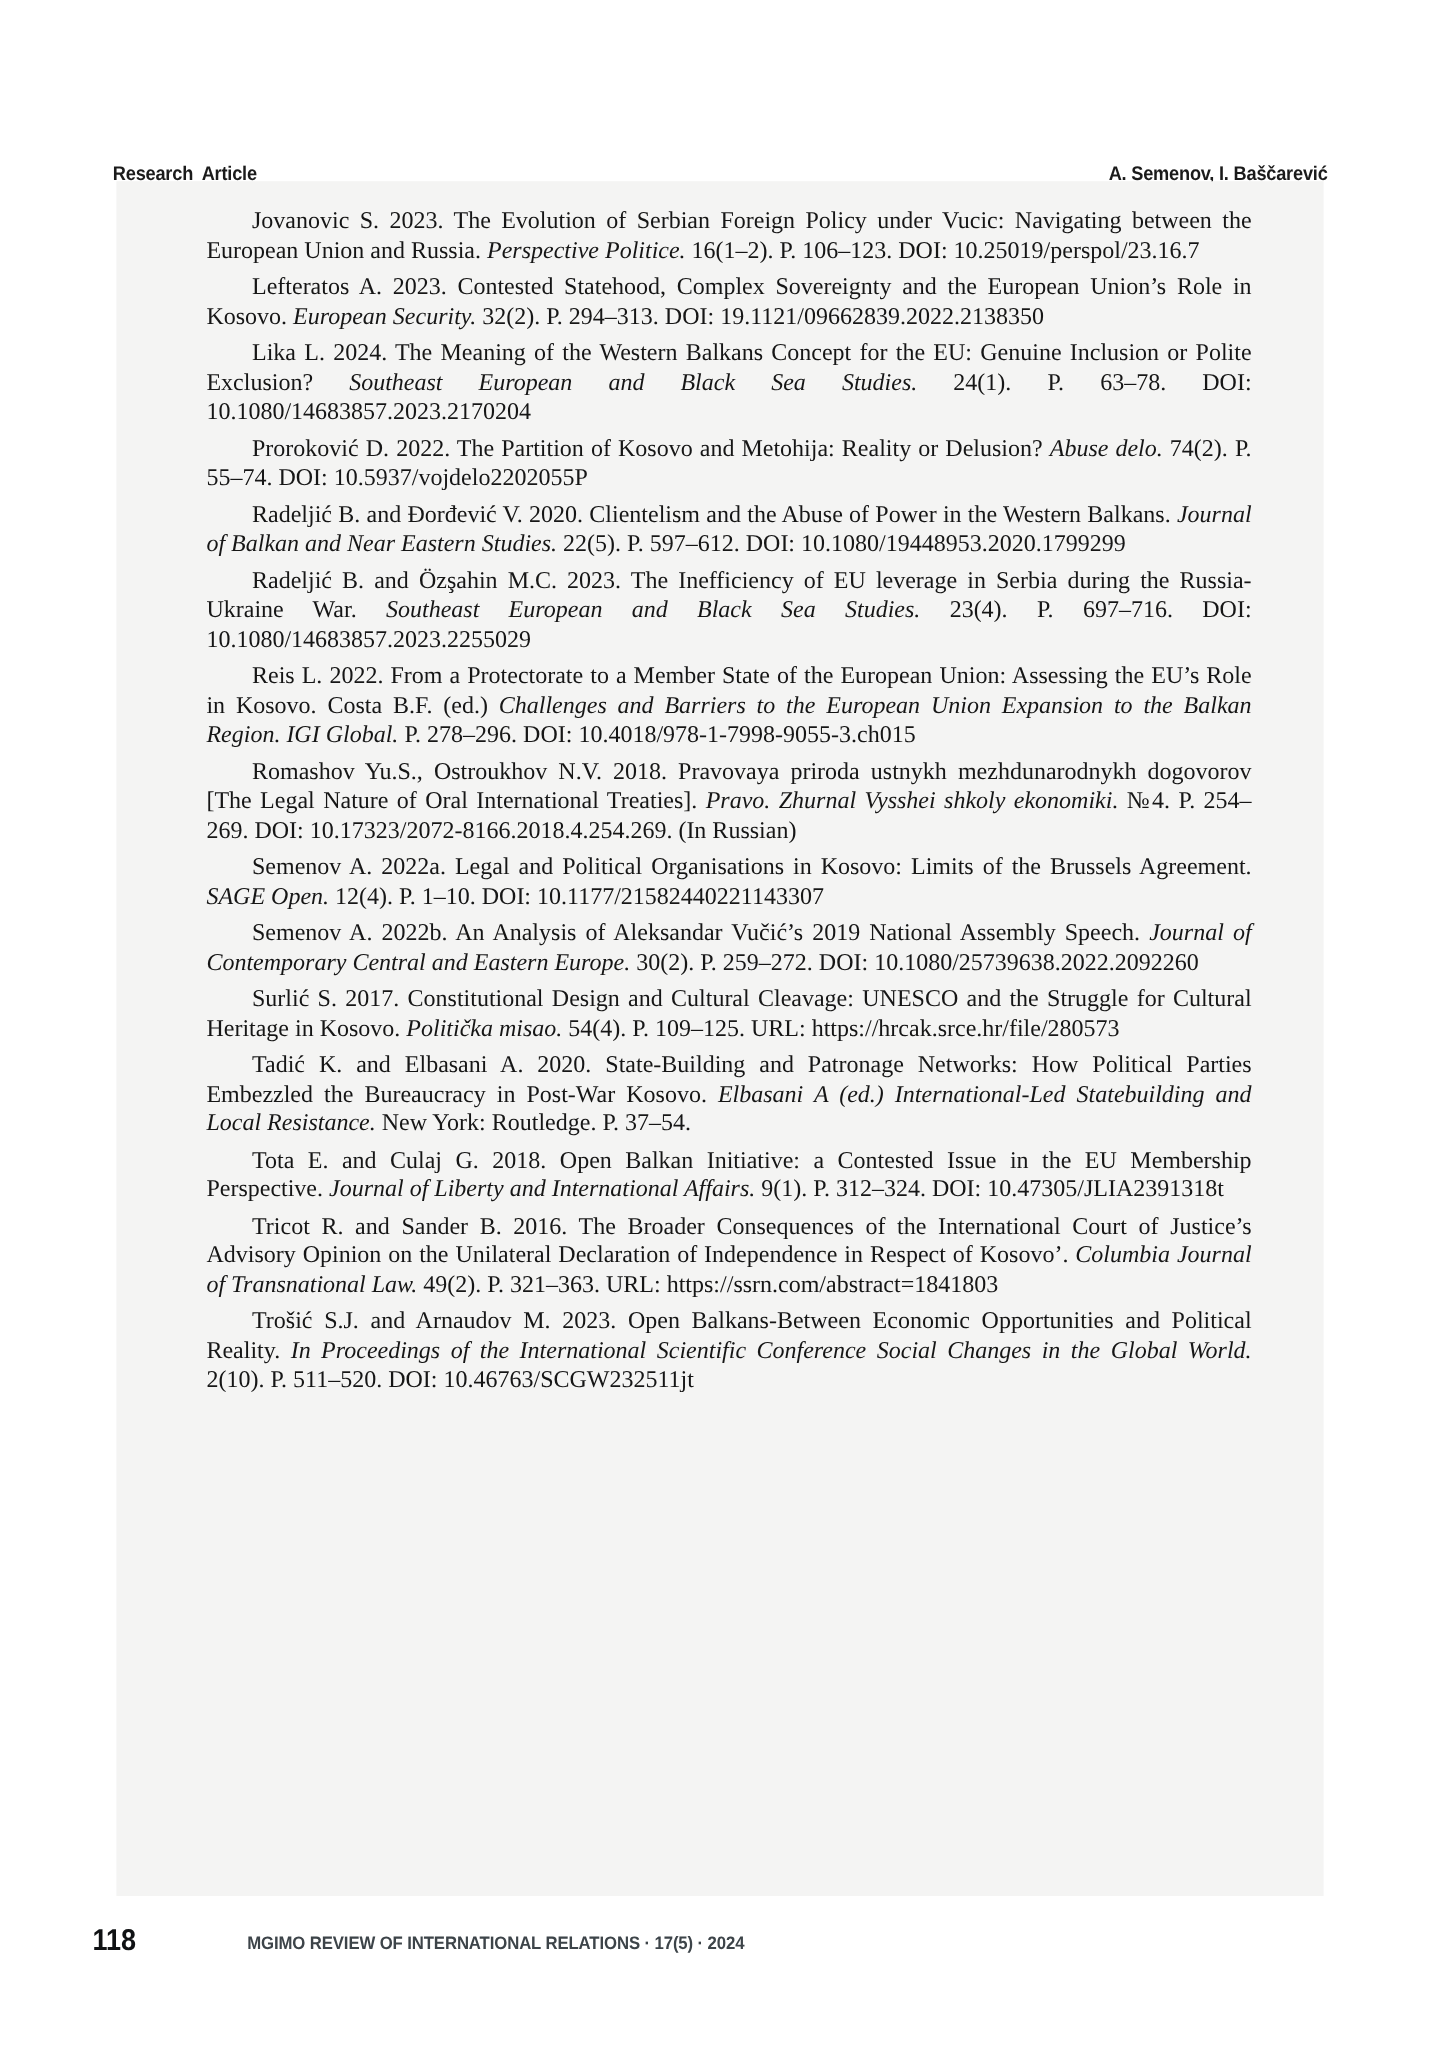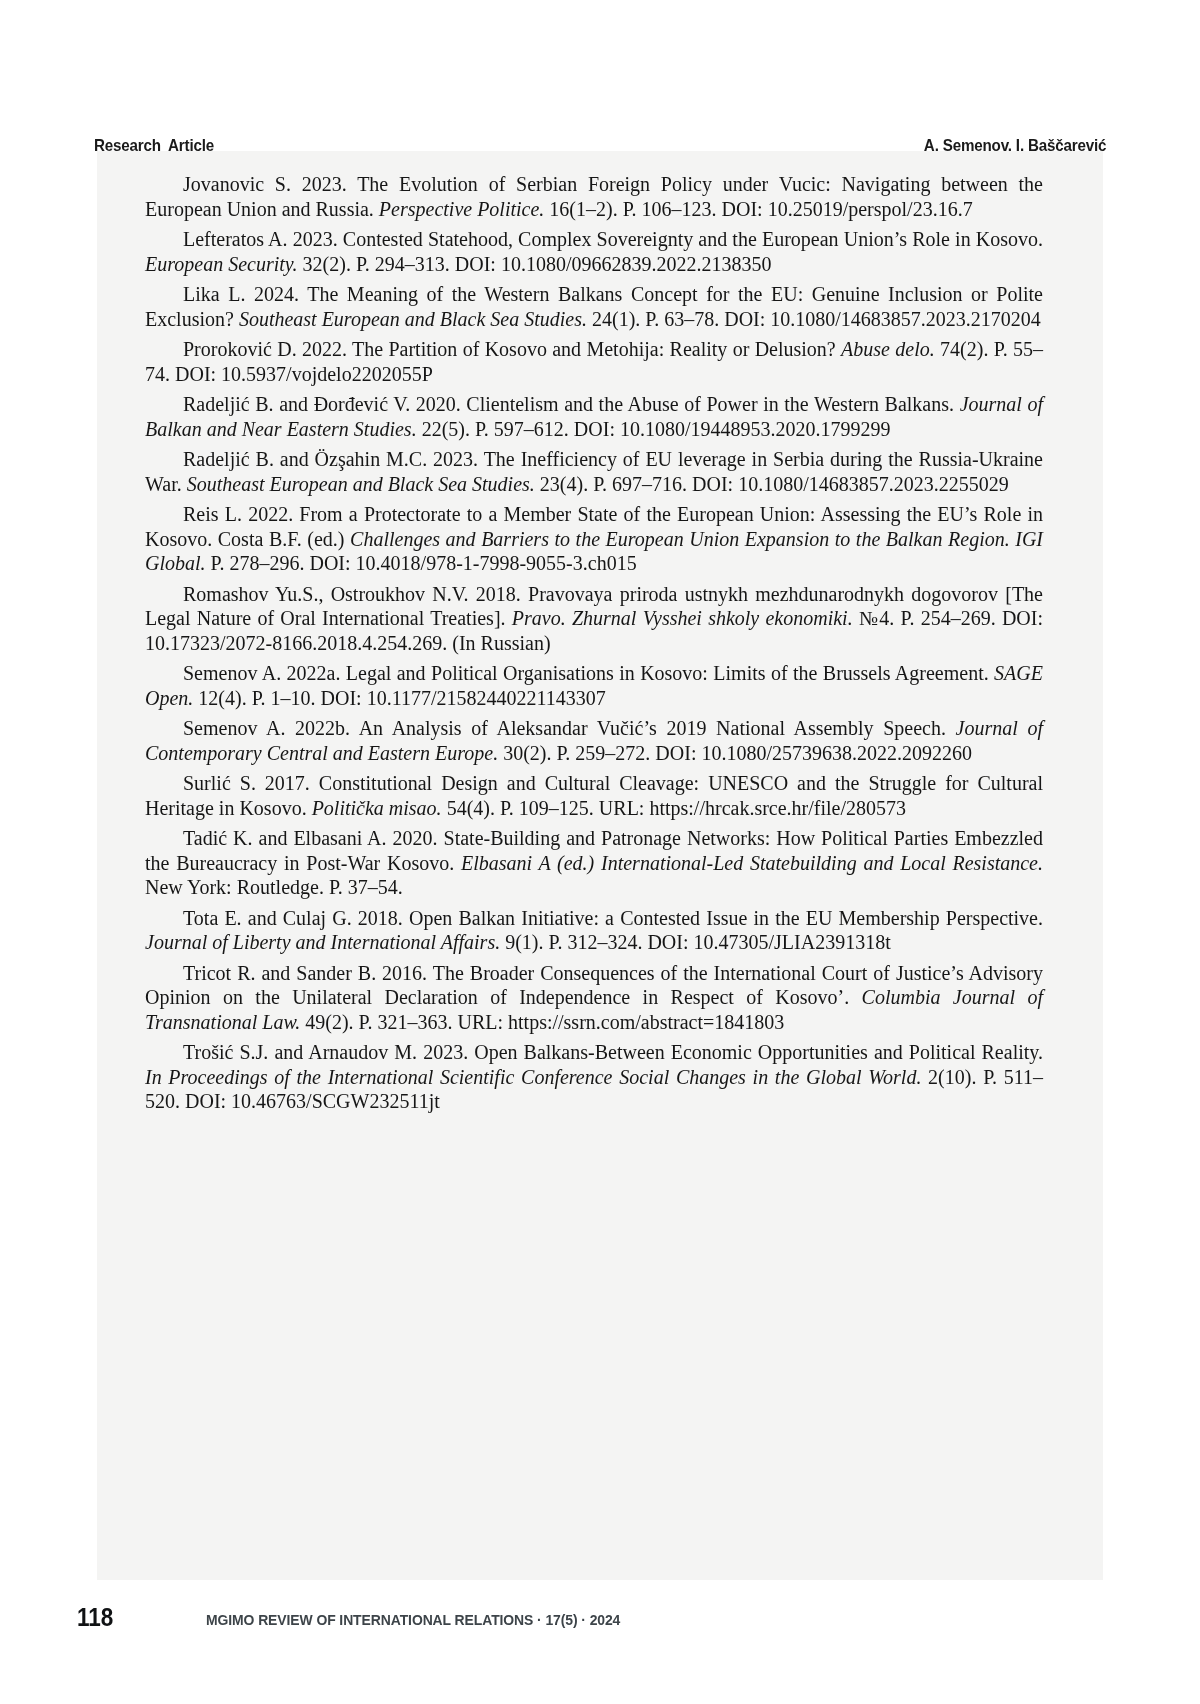--- a/index.html
+++ b/index.html
@@ -49,21 +49,21 @@
   .ref-panel {
     position: absolute;
     left: 97px;
     top: 151px;
     width: 1006px;
     height: 1429px;
     background: #f4f4f3;
   }
   .ref-list {
     position: absolute;
-    left: 48px;
+    left: 75px;
     right: 60px;
     top: 21px;
   }
   p.ref {
     margin: 0 0 6px 0;
     font-size: 20px;
     line-height: 24.5px;
     text-align: justify;
     text-indent: 38px;
     color: #161616;
@@ -103,21 +103,21 @@
 
   <div class="running-header">
     <span class="rh-left">Research Article</span>
     <span class="rh-right">A. Semenov, I. Baščarević</span>
   </div>
 
   <div class="ref-panel" style="background: rgb(244, 244, 243);">
     <div class="ref-list">
 
     <p class="ref"><span>Jovanovic S. 2023. The Evolution of Serbian Foreign Policy under Vucic: Navigating between the European Union and Russia. </span><span class="it">Perspective Politice.</span><span> 16(1–2). P. 106–123. DOI: 10.25019/perspol/23.16.7</span></p>
-        <p class="ref"><span>Lefteratos A. 2023. Contested Statehood, Complex Sovereignty and the European Union’s Role in Kosovo. </span><span class="it">European Security.</span><span> 32(2). P. 294–313. DOI: 10.1080/09662839.2022.2138350</span></p>
+        <p class="ref"><span>Lefteratos A. 2023. Contested Statehood, Complex Sovereignty and the European Union’s Role in Kosovo. </span><span class="it">European Security.</span><span> 32(2). P. 294–313. DOI: 19.1121/09662839.2022.2138350</span></p>
         <p class="ref"><span>Lika L. 2024. The Meaning of the Western Balkans Concept for the EU: Genuine Inclusion or Polite Exclusion? </span><span class="it">Southeast European and Black Sea Studies.</span><span> 24(1). P. 63–78. DOI: 10.1080/14683857.2023.2170204</span></p>
         <p class="ref"><span>Proroković D. 2022. The Partition of Kosovo and Metohija: Reality or Delusion? </span><span class="it">Abuse delo.</span><span> 74(2). P. 55–74. DOI: 10.5937/vojdelo2202055P</span></p>
         <p class="ref"><span>Radeljić B. and Đorđević V. 2020. Clientelism and the Abuse of Power in the Western Balkans. </span><span class="it">Journal of Balkan and Near Eastern Studies.</span><span> 22(5). P. 597–612. DOI: 10.1080/19448953.2020.1799299</span></p>
         <p class="ref"><span>Radeljić B. and Özşahin M.C. 2023. The Inefficiency of EU leverage in Serbia during the Russia-Ukraine War. </span><span class="it">Southeast European and Black Sea Studies.</span><span> 23(4). P. 697–716. DOI: 10.1080/14683857.2023.2255029</span></p>
         <p class="ref"><span>Reis L. 2022. From a Protectorate to a Member State of the European Union: Assessing the EU’s Role in Kosovo. Costa B.F. (ed.) </span><span class="it">Challenges and Barriers to the European Union Expansion to the Balkan Region. IGI Global.</span><span> P. 278–296. DOI: 10.4018/978-1-7998-9055-3.ch015</span></p>
         <p class="ref"><span>Romashov Yu.S., Ostroukhov N.V. 2018. Pravovaya priroda ustnykh mezhdunarodnykh dogovorov [The Legal Nature of Oral International Treaties]. </span><span class="it">Pravo. Zhurnal Vysshei shkoly ekonomiki.</span><span> №4. P. 254–269. DOI: 10.17323/2072-8166.2018.4.254.269. (In Russian)</span></p>
         <p class="ref"><span>Semenov A. 2022a. Legal and Political Organisations in Kosovo: Limits of the Brussels Agreement. </span><span class="it">SAGE Open.</span><span> 12(4). P. 1–10. DOI: 10.1177/21582440221143307</span></p>
         <p class="ref"><span>Semenov A. 2022b. An Analysis of Aleksandar Vučić’s 2019 National Assembly Speech. </span><span class="it">Journal of Contemporary Central and Eastern Europe.</span><span> 30(2). P. 259–272. DOI: 10.1080/25739638.2022.2092260</span></p>
         <p class="ref"><span>Surlić S. 2017. Constitutional Design and Cultural Cleavage: UNESCO and the Struggle for Cultural Heritage in Kosovo. </span><span class="it">Politička misao.</span><span> 54(4). P. 109–125. URL: https://hrcak.srce.hr/file/280573</span></p>
         <p class="ref"><span>Tadić K. and Elbasani A. 2020. State-Building and Patronage Networks: How Political Parties Embezzled the Bureaucracy in Post-War Kosovo. </span><span class="it">Elbasani A (ed.) International-Led Statebuilding and Local Resistance.</span><span> New York: Routledge. P. 37–54.</span></p>

